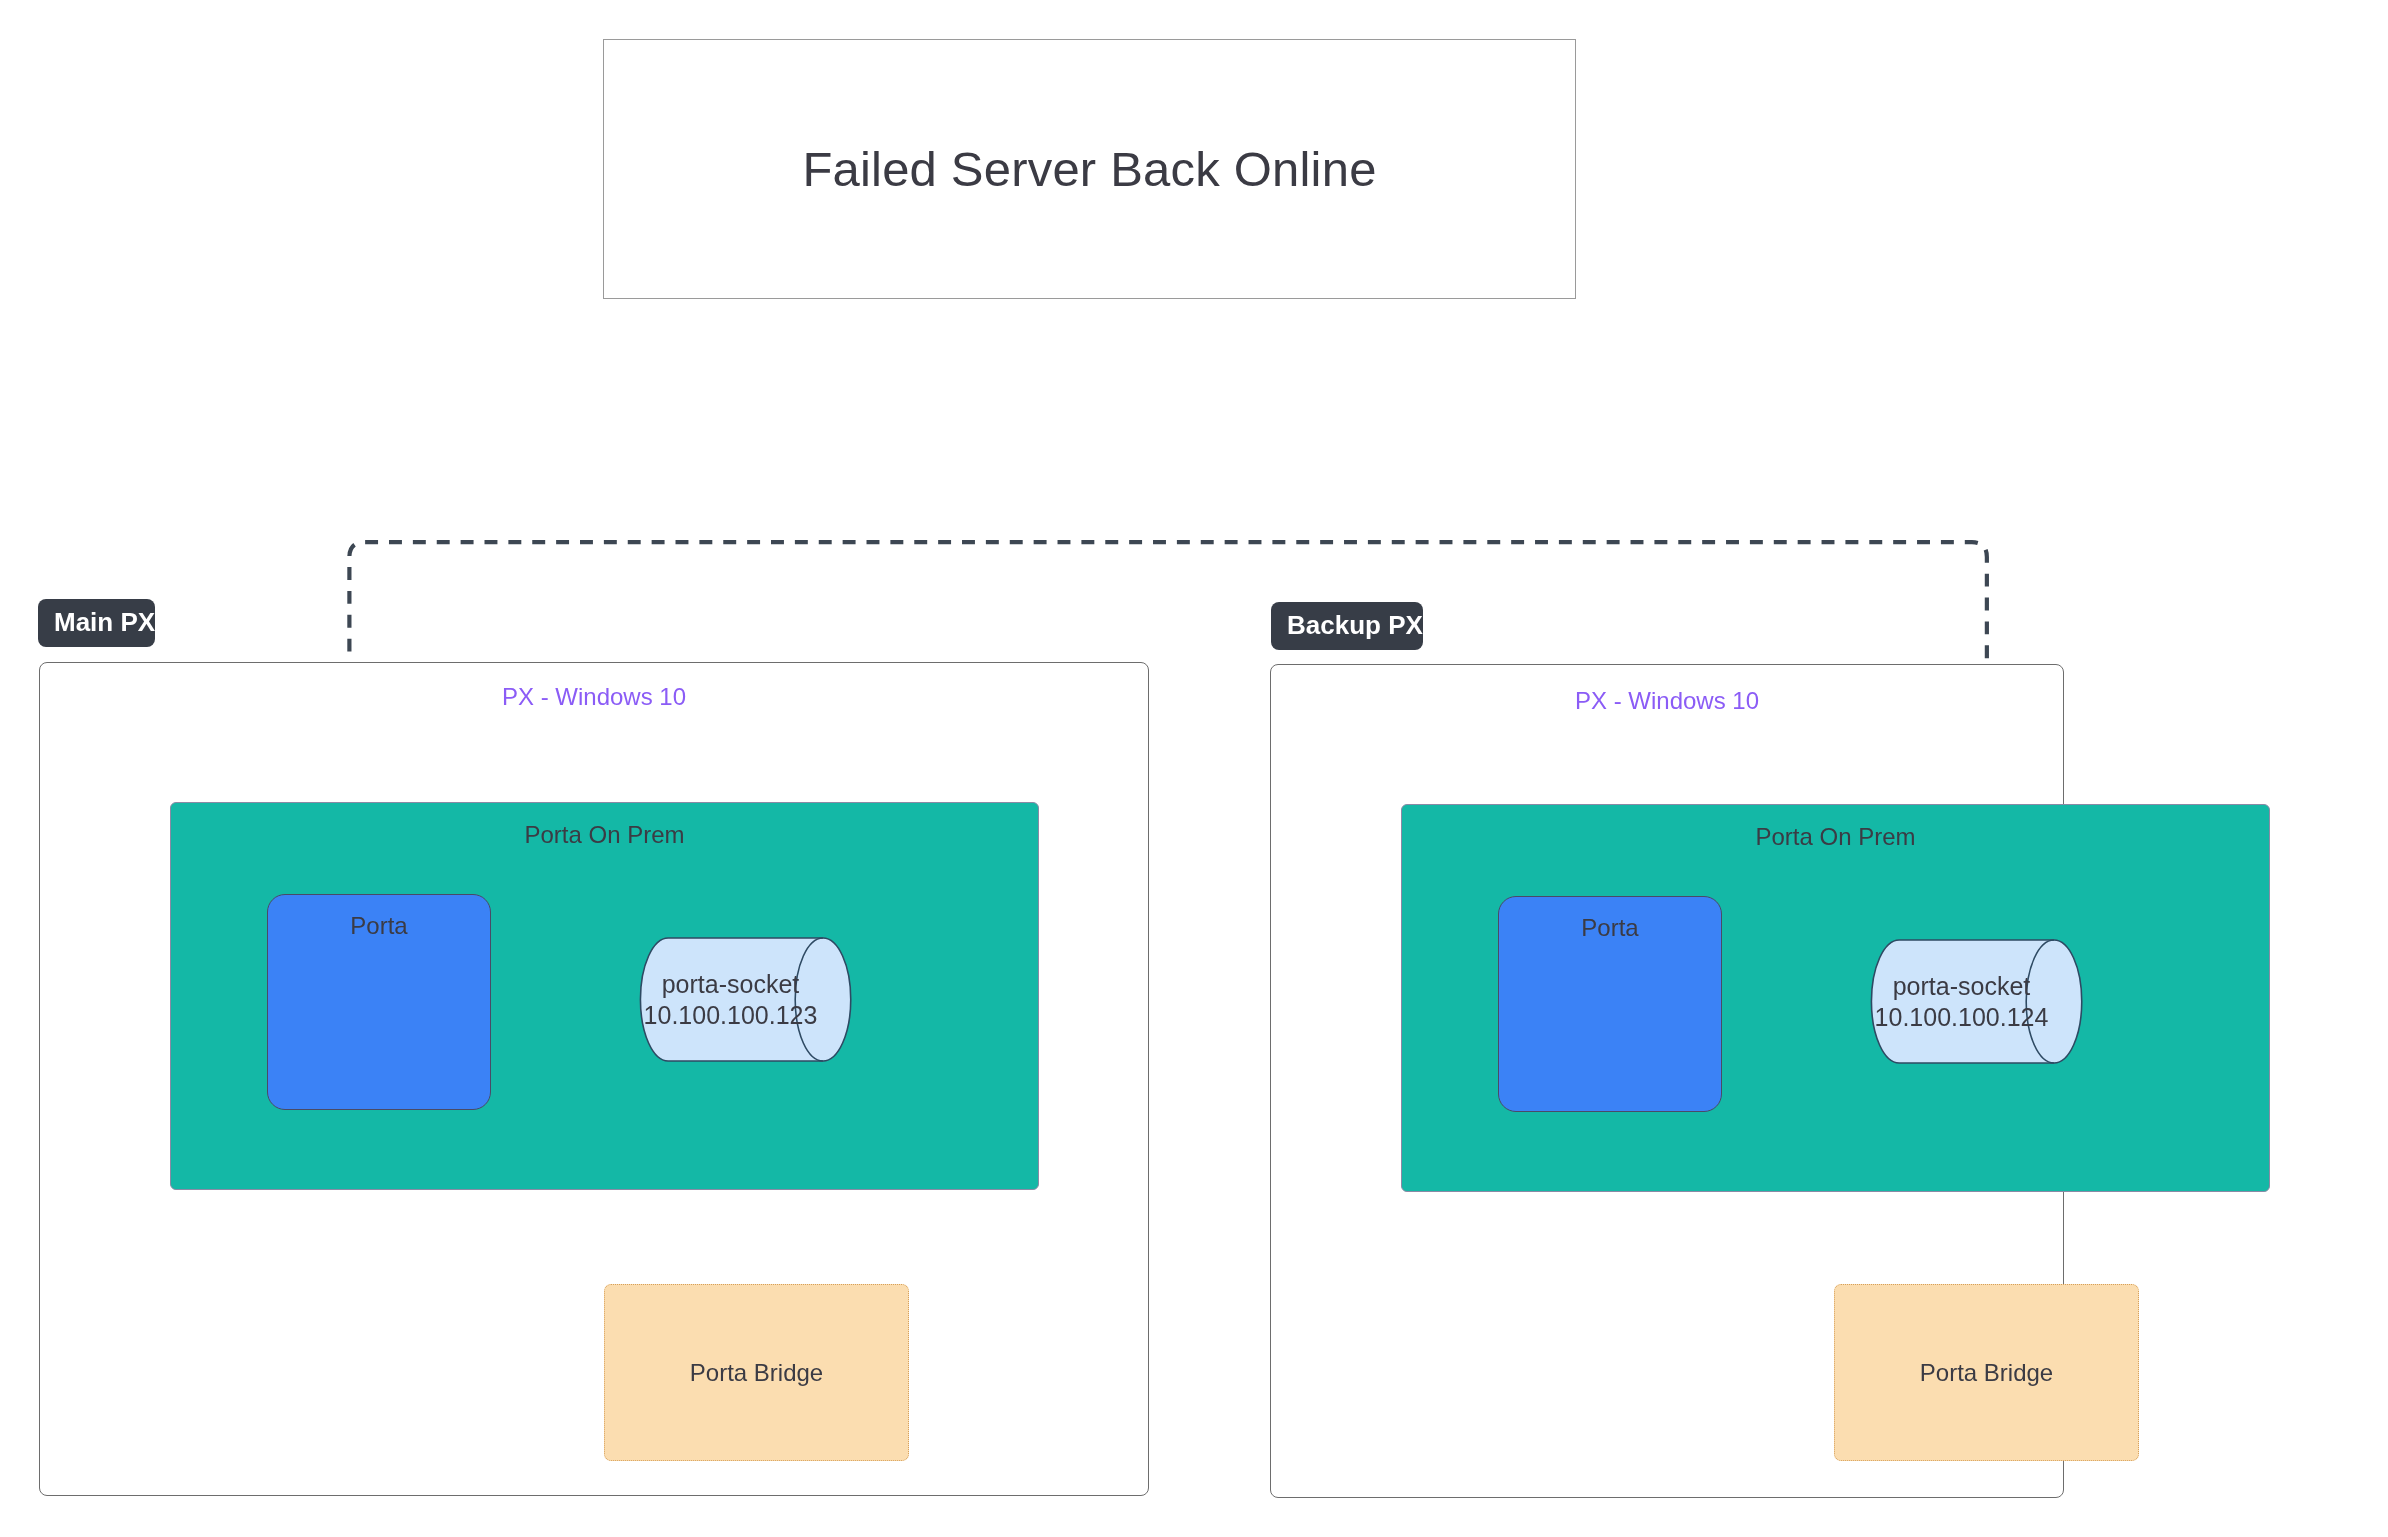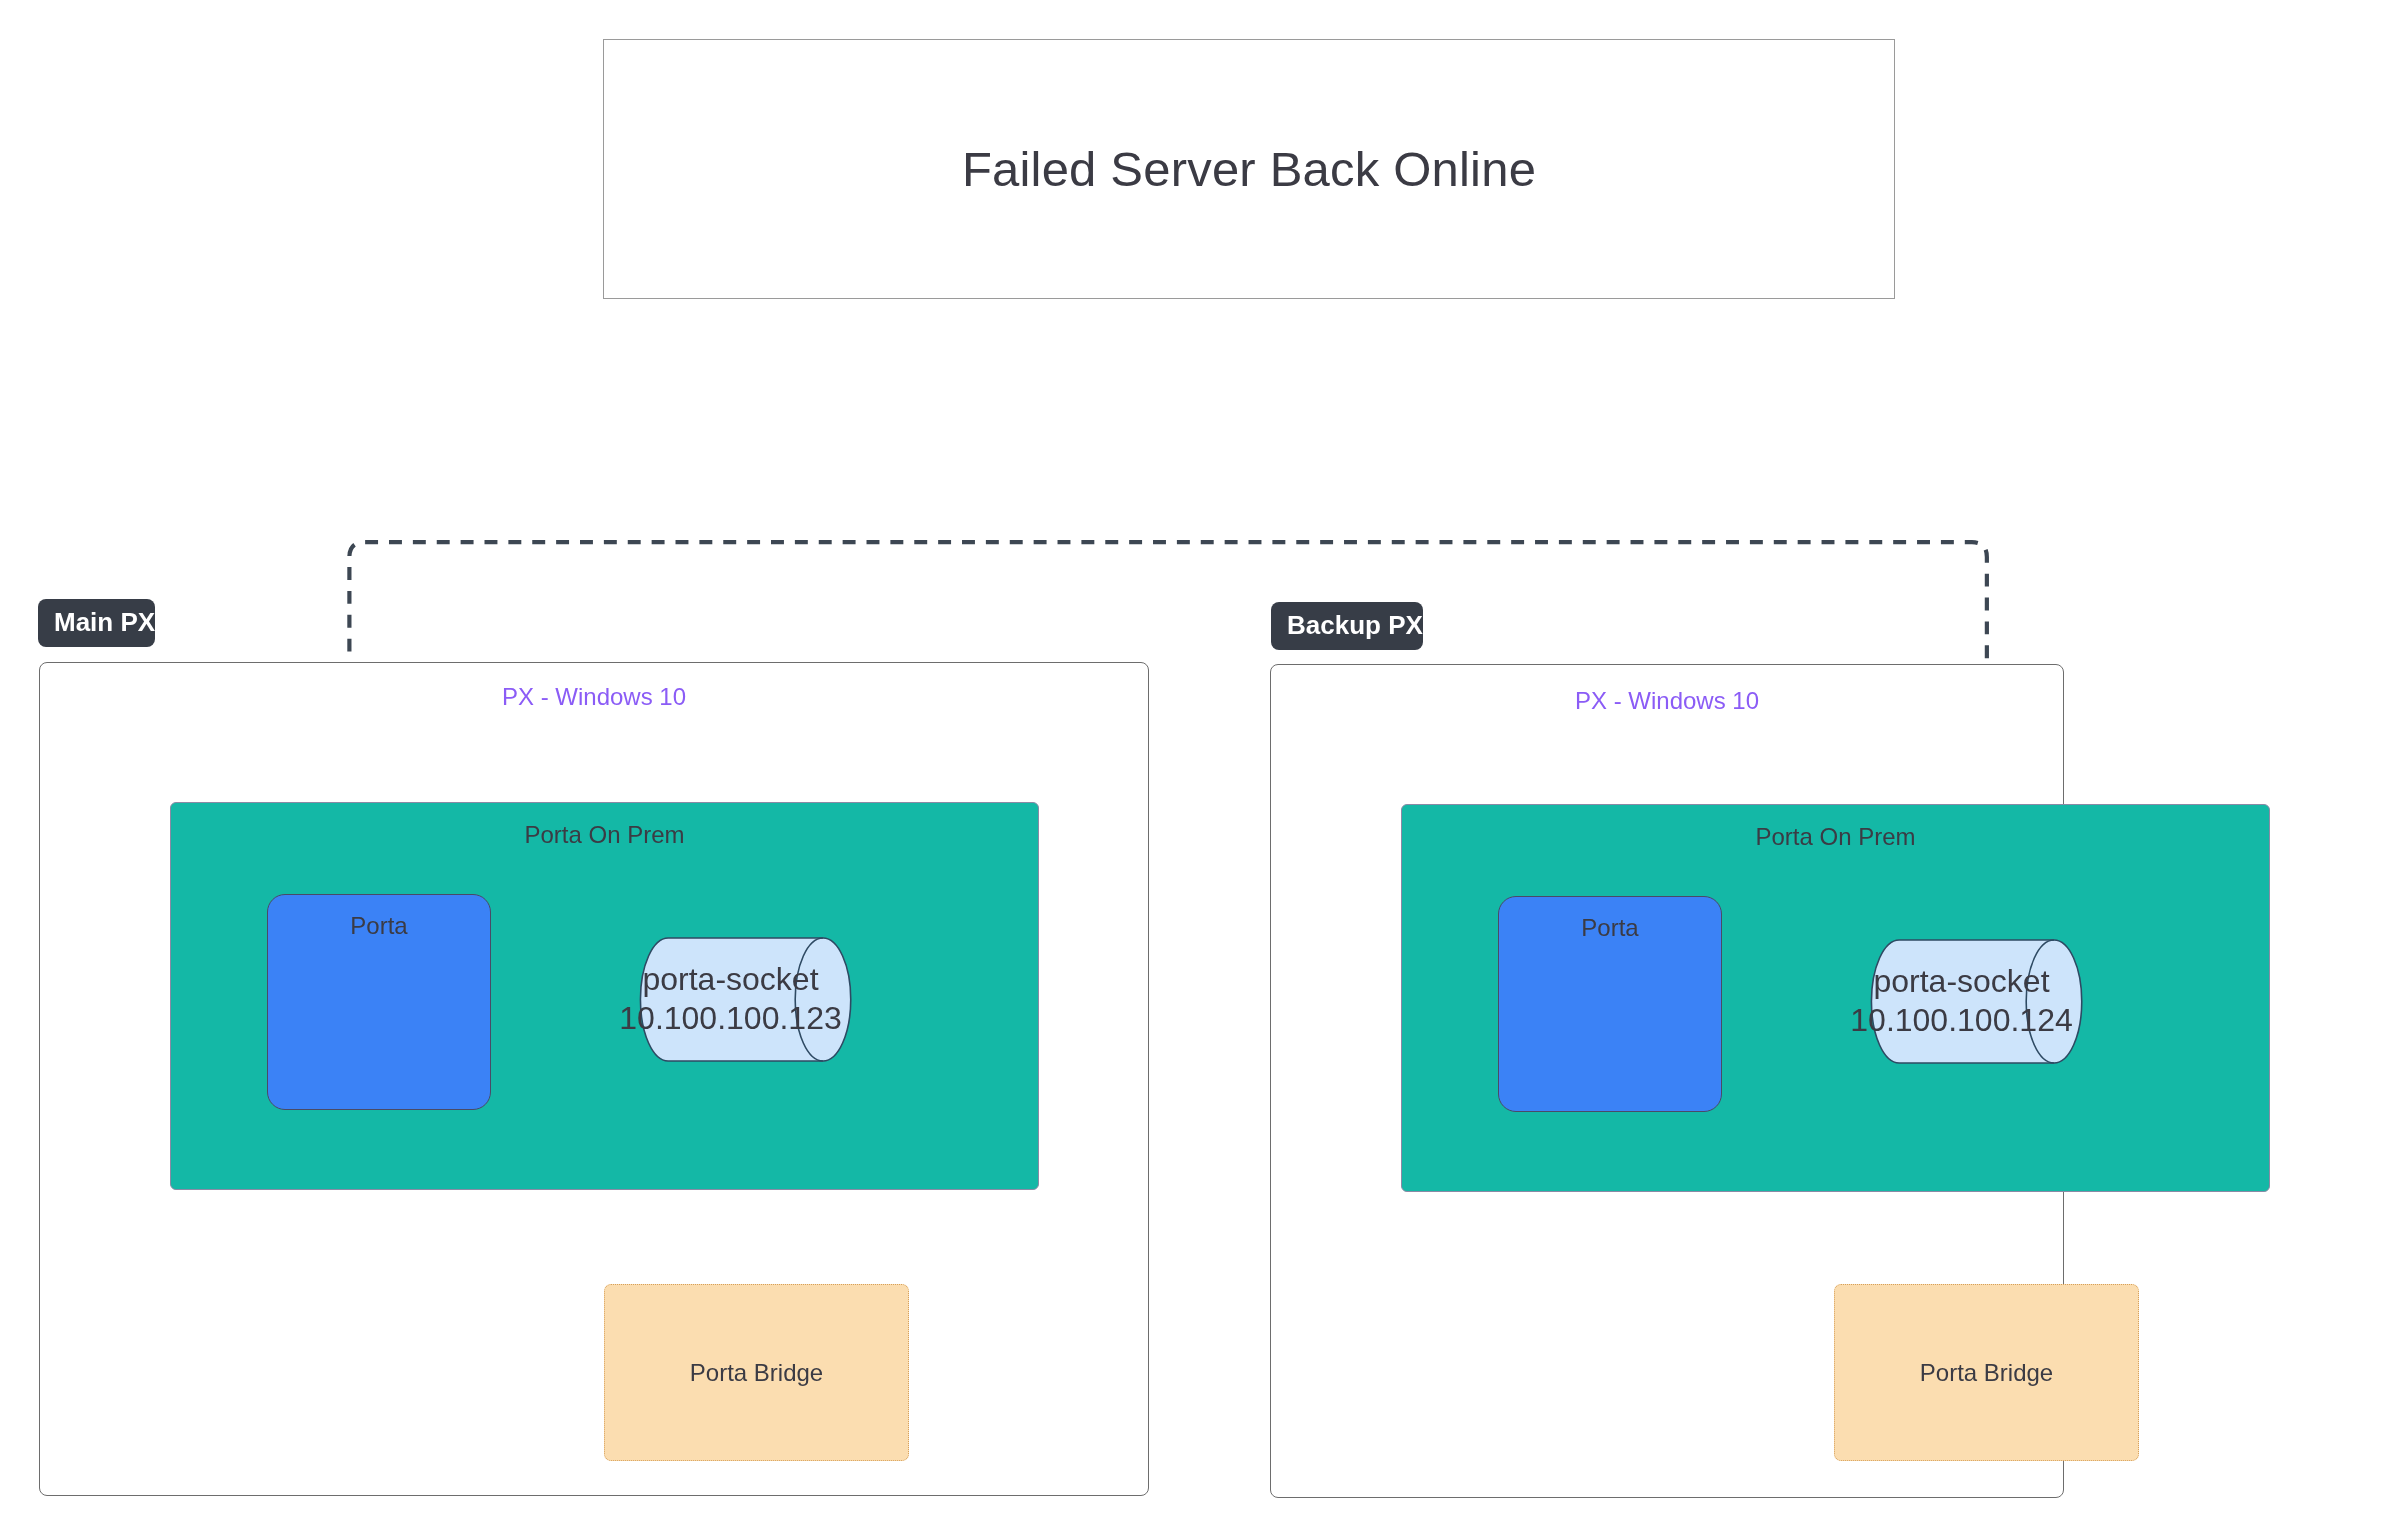--- a/index.html
+++ b/index.html
@@ -19,21 +19,21 @@
   .canvas {
     position: absolute;
     inset: 0;
   }
 
   
   .title-box {
     position: absolute;
     left: 603px;
     top: 39px;
-    width: 1292px;
+    width: 973px;
     height: 260px;
     border: 1.6px solid #9a9a9a;
     background: #ffffff;
     box-sizing: border-box;
     display: flex;
     align-items: center;
     justify-content: center;
   }
   .title-text {
     font-size: 49px;
@@ -137,21 +137,21 @@
     top: 0;
     height: 125px;
     display: flex;
     flex-direction: column;
     align-items: center;
     justify-content: center;
     gap: 5px;
     pointer-events: none;
   }
   .cyl-text div {
-    font-size: 32px;
+    font-size: 25px;
     color: #3b3b44;
     line-height: 1.05;
     white-space: nowrap;
   }
 
   
   .bridge {
     position: absolute;
     background: #fbddb0;
     border: 1.5px dotted #d6a05a;

